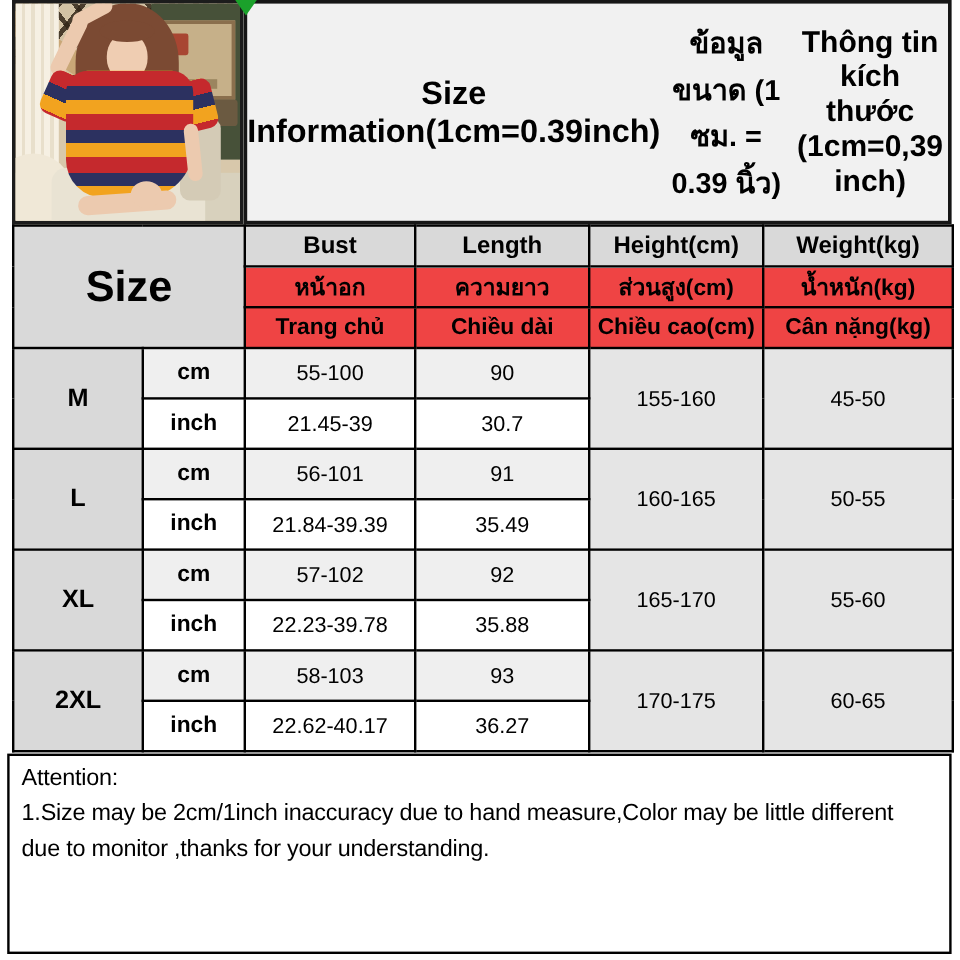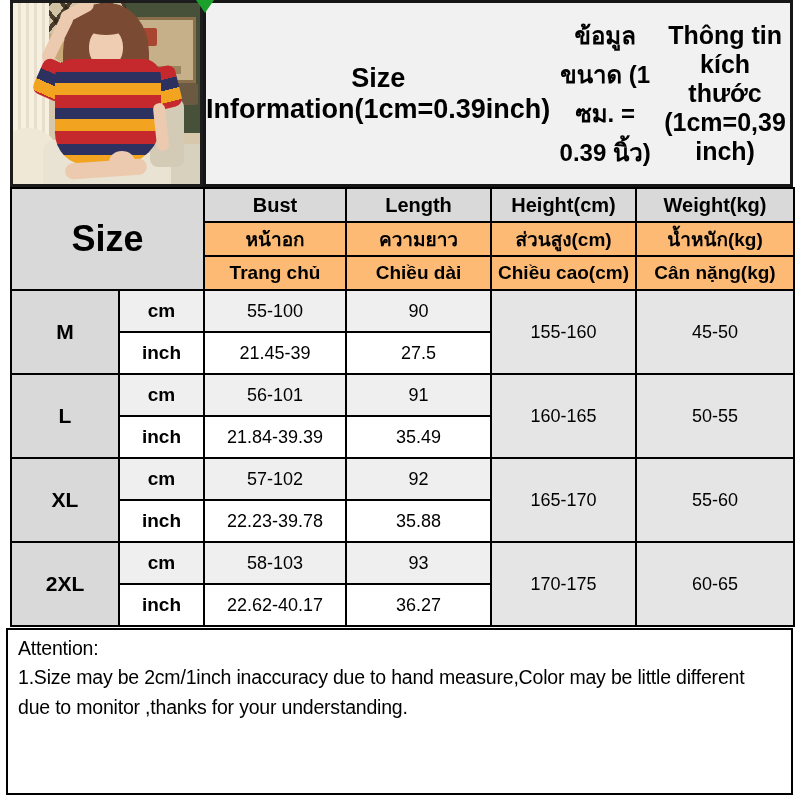--- a/index.html
+++ b/index.html
@@ -53,21 +53,21 @@
                  border-top:13px solid #1ba12b; border-left:9px solid transparent; border-right:9px solid transparent; }
 
   
   table.size-table { position:absolute; left:10px; top:187px; width:783px;
                      border-collapse:collapse; table-layout:fixed; }
   .size-table td { border:2px solid #000; text-align:center; vertical-align:middle; padding:0; overflow:hidden; }
   .size-table tr.hdr { height:34px; }
   .size-table tr.bdy { height:42px; }
   td.size-hd { background:#d9d9d9; font-weight:bold; font-size:36px; }
   td.hd { background:#d9d9d9; font-weight:bold; font-size:20px; }
-  td.hd-th, td.hd-vi { background:#fdba74; font-weight:bold; font-size:19px; }
+  td.hd-th, td.hd-vi { background:#ef4444; font-weight:bold; font-size:19px; }
   td.sz { background:#d9d9d9; font-weight:bold; font-size:21px; }
   td.unit { font-weight:bold; font-size:19px; }
   td.val { font-size:18px; }
   .bg-cm { background:#efefef; }
   .bg-in { background:#ffffff; }
   .bg-mg { background:#e5e5e5; }
 
   
   .attention { position:absolute; left:6px; top:628px; width:787px; height:167px;
                border:2px solid #000; box-sizing:border-box; background:#fff;
@@ -147,21 +147,21 @@
         <td class="sz" rowspan="2">M</td>
         <td class="unit bg-cm">cm</td>
         <td class="val bg-cm">55-100</td>
         <td class="val bg-cm">90</td>
         <td class="val bg-mg" rowspan="2">155-160</td>
         <td class="val bg-mg" rowspan="2">45-50</td>
       </tr>
       <tr class="bdy">
         <td class="unit bg-in">inch</td>
         <td class="val bg-in">21.45-39</td>
-        <td class="val bg-in">27.5</td>
+        <td class="val bg-in">30.7</td>
       </tr>
 
       <tr class="bdy">
         <td class="sz" rowspan="2">L</td>
         <td class="unit bg-cm">cm</td>
         <td class="val bg-cm">56-101</td>
         <td class="val bg-cm">91</td>
         <td class="val bg-mg" rowspan="2">160-165</td>
         <td class="val bg-mg" rowspan="2">50-55</td>
       </tr>

